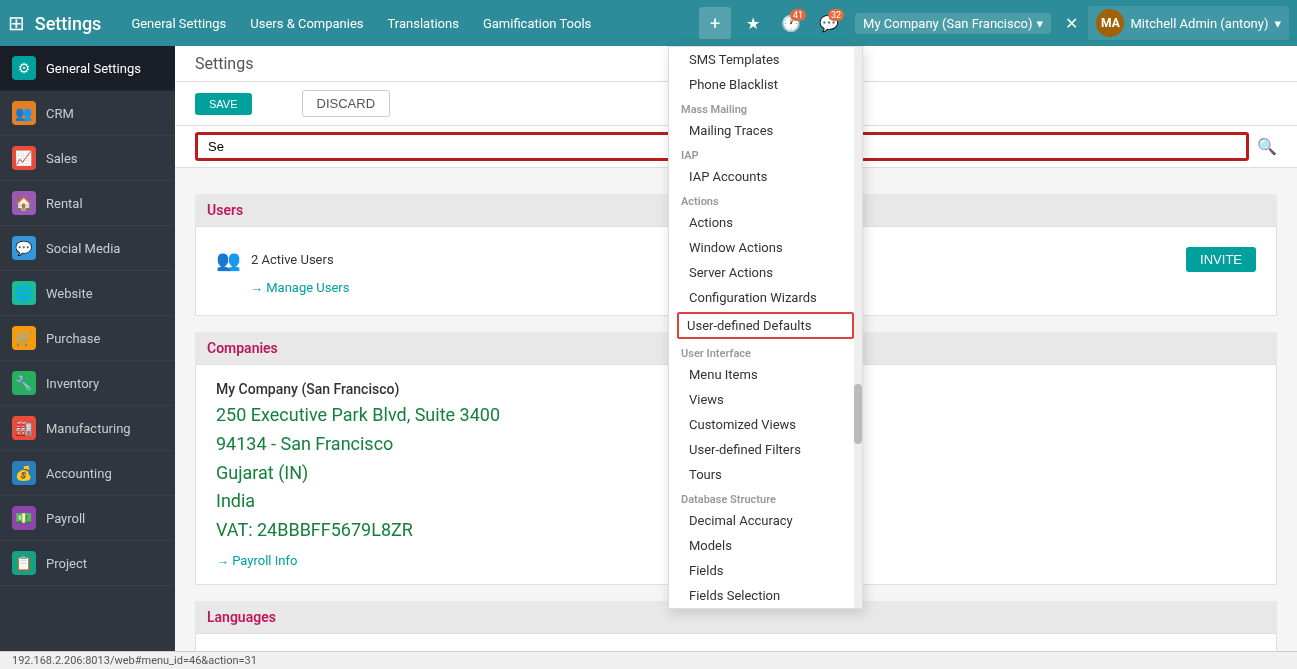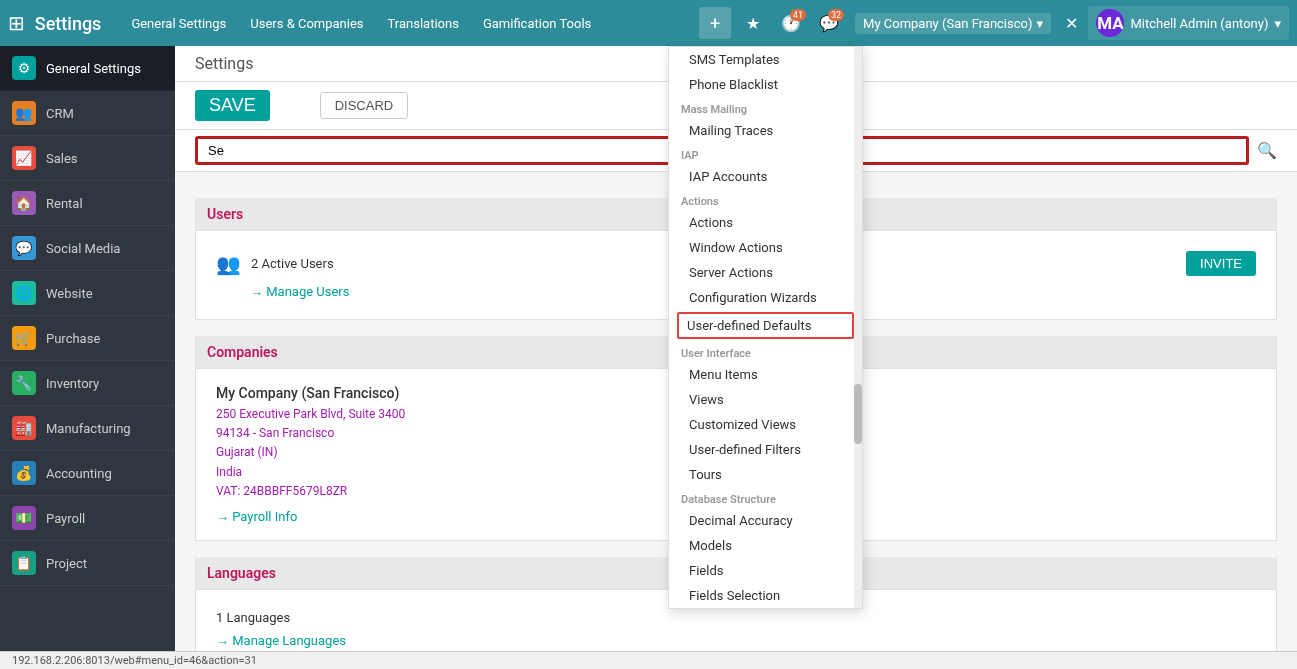--- a/index.html
+++ b/index.html
@@ -49,22 +49,22 @@
       font-size: 13px; color: #fff; margin: 0 4px;
     }
     .close-x { color: #fff; font-size: 16px; cursor: pointer; margin: 0 4px; }
     .user-selector {
       display: flex; align-items: center; gap: 6px;
       cursor: pointer; padding: 3px 8px; border-radius: 3px;
       background: rgba(255,255,255,0.1); color: #fff; font-size: 13px;
     }
     .user-avatar {
       width: 28px; height: 28px; border-radius: 50%;
-      background: #6d28d9; display: flex; align-items: center; justify-content: center;
-      font-size: 17px; font-weight: bold; color: #fff; overflow: hidden;
+      background: #a16207; display: flex; align-items: center; justify-content: center;
+      font-size: 12px; font-weight: bold; color: #fff; overflow: hidden;
     }
 
     
     .content-wrapper { display: flex; height: calc(669px - 46px); overflow: hidden; }
 
     
     .sidebar {
       width: 175px; min-width: 175px;
       background: #2f3640;
       color: #ccc;
@@ -101,21 +101,21 @@
     .page-header .page-title { font-size: 16px; font-weight: 400; color: #555; }
     .toolbar {
       background: #fff;
       padding: 8px 20px;
       display: flex; align-items: center; gap: 8px;
       border-bottom: 1px solid #ddd;
     }
     .btn-save {
       background: #00a09d; color: #fff;
       border: none; padding: 5px 14px; border-radius: 3px;
-      font-size: 18px; cursor: pointer; font-weight: 500;
+      font-size: 11px; cursor: pointer; font-weight: 500;
     }
     .btn-discard {
       background: #fff; color: #555;
       border: 1px solid #ccc; padding: 5px 14px; border-radius: 3px;
       font-size: 13px; cursor: pointer; margin-left: 42px;
     }
     .search-bar {
       background: #fff;
       padding: 6px 20px;
       border-bottom: 1px solid #ddd;
@@ -146,21 +146,21 @@
     }
     .section-row { display: flex; align-items: center; gap: 10px; padding: 4px 0; }
     .section-row .row-icon { font-size: 20px; color: #888; }
     .link-action { color: #00a09d; cursor: pointer; font-size: 13px; }
     .right-action { margin-left: auto; }
     .btn-invite {
       background: #00a09d; color: #fff;
       border: none; padding: 5px 14px; border-radius: 3px;
       font-size: 13px; cursor: pointer;
     }
-    .address-text { font-size: 12px; color: #a21caf; line-height: 1.6; }
+    .address-text { font-size: 18px; color: #15803d; line-height: 1.6; }
     .company-name { font-size: 14px; font-weight: 500; color: #333; margin-bottom: 4px; }
     .dropdown-menu {
       position: fixed;
       top: 46px;
       left: 668px;
       width: 195px;
       background: #fff;
       border: 1px solid #ddd;
       box-shadow: 2px 4px 12px rgba(0,0,0,0.15);
       z-index: 300;

